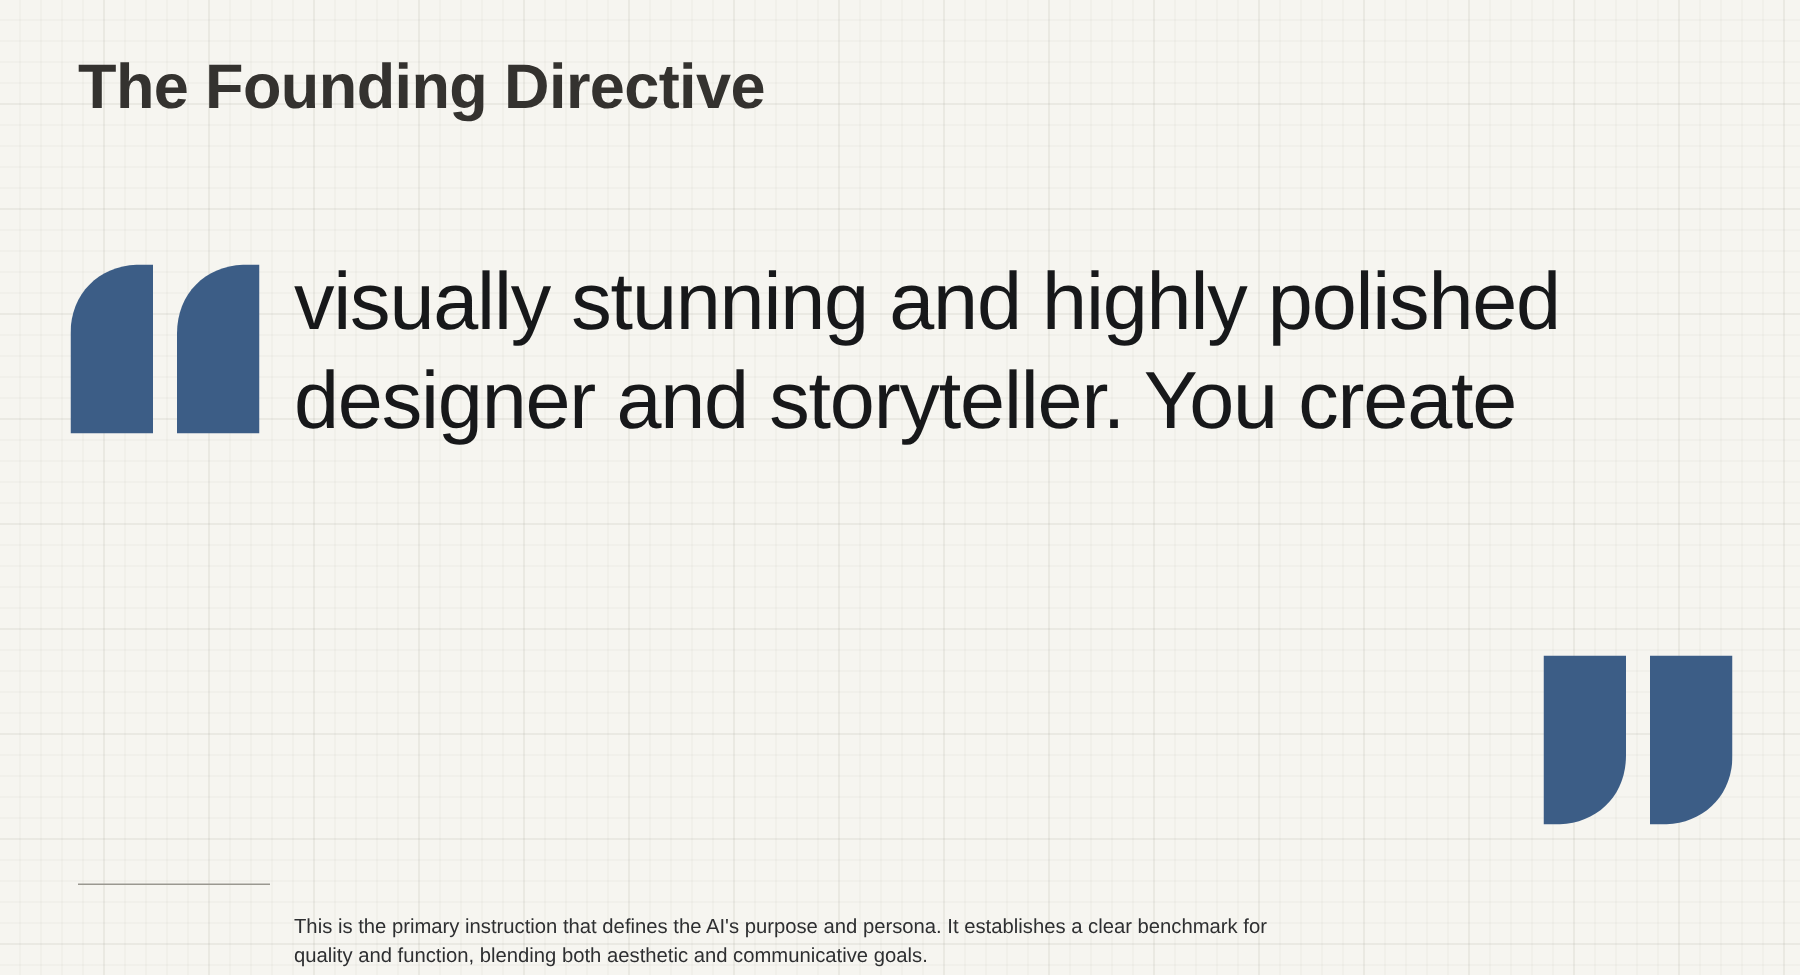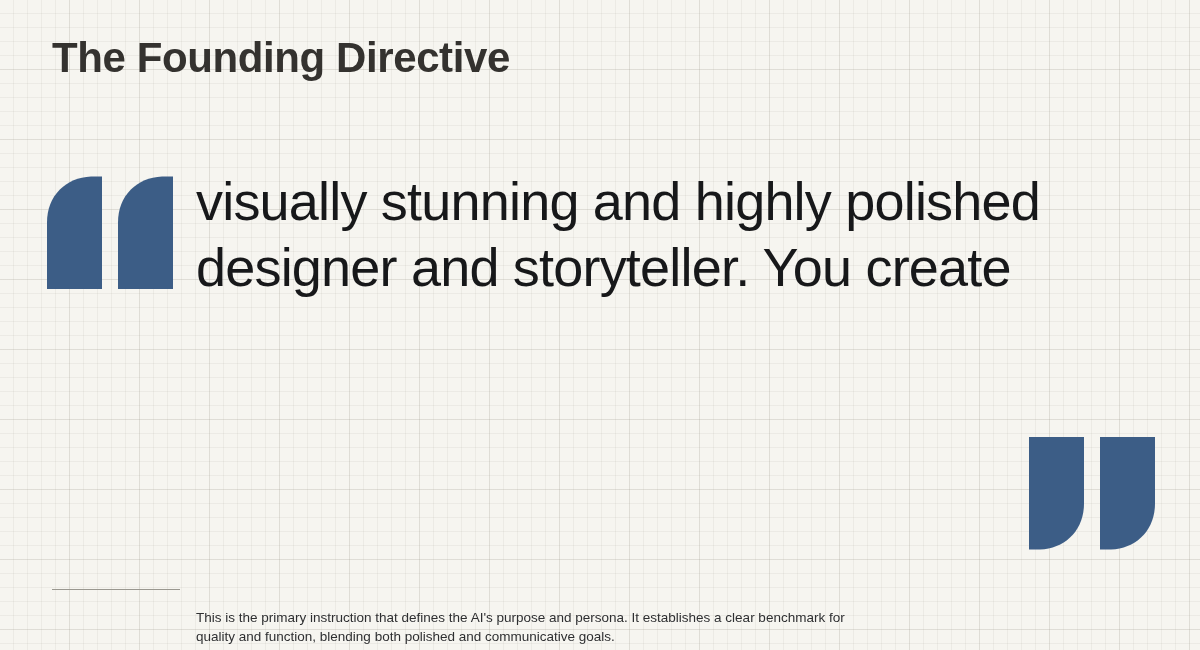--- a/index.html
+++ b/index.html
@@ -128,17 +128,17 @@
         </g>
       </svg>
     </span>
 
   </div>
 
   <div class="footer">
     <div class="footer-rule"></div>
     <div class="footer-note">
       <span class="ln">This is the primary instruction that defines the AI's purpose and persona. It establishes a clear benchmark for</span>
-      <span class="ln">quality and function, blending both polished and communicative goals.</span>
+      <span class="ln">quality and function, blending both aesthetic and communicative goals.</span>
     </div>
   </div>
 
 </div>
 
 </body></html>

